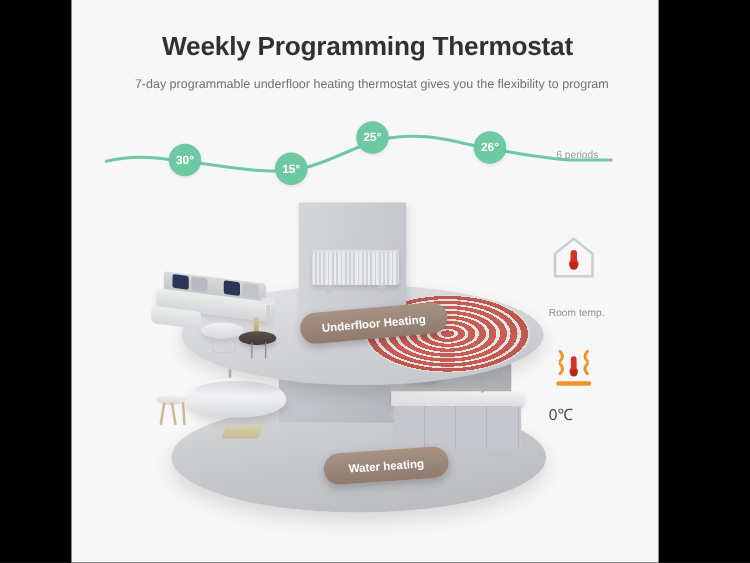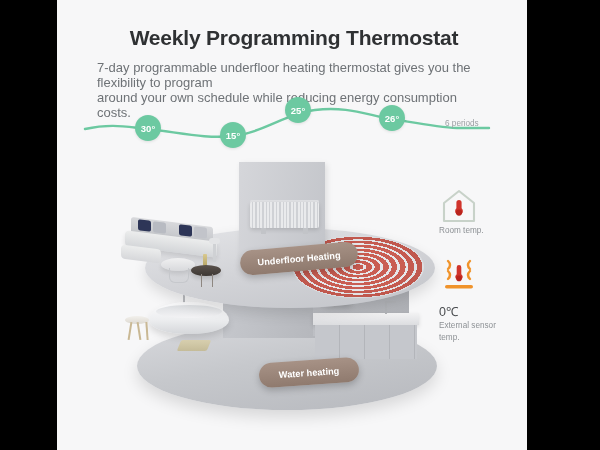--- a/index.html
+++ b/index.html
@@ -9,22 +9,22 @@
   
   #panel{position:absolute;left:57px;top:0;width:470px;height:450px;
          background:#f7f7f8;overflow:hidden;}
   .bar{position:absolute;top:0;height:450px;background:#000;}
   #bar-left{left:0;width:57px;}
   #bar-right{left:527px;width:73px;}
 
   
   #title{position:absolute;left:0;top:26px;width:474px;text-align:center;
          font-size:21px;font-weight:bold;color:#2f3133;letter-spacing:-.2px;}
-  #subtitle{position:absolute;left:40px;top:60px;width:390px;text-align:left;
-            font-size:13px;line-height:15px;color:#6e7276;}
+  #subtitle{position:absolute;left:40px;top:60px;width:390px;text-align:right;
+            font-size:10px;line-height:15px;color:#6e7276;}
   #subtitle span{display:block;}
 
   
   #curve-wrap{position:absolute;left:0;top:95px;width:470px;height:58px;}
   #curve-svg{position:absolute;left:0;top:0;}
   .badge{position:absolute;width:26px;height:26px;border-radius:50%;
          background:#6cc9a1;color:#fff;font-size:9.5px;font-weight:bold;
          display:flex;align-items:center;justify-content:center;
          box-shadow:0 1px 3px rgba(0,0,0,.10);}
   .badge.b0{left:78px;top:20px;}
@@ -146,33 +146,32 @@
         background:linear-gradient(180deg,#a79286,#8f7a6e);
         box-shadow:0 3px 7px rgba(0,0,0,.22);white-space:nowrap;}
   #pill-underfloor{left:123px;top:96px;width:118px;height:25px;transform:rotate(-5deg);}
   #pill-water{left:142px;top:210px;width:100px;height:25px;transform:rotate(-4deg);}
 
   
   #info{position:absolute;left:382px;top:185px;width:88px;}
   .info-block{margin-bottom:20px;}
   .info-icon{height:40px;display:flex;align-items:flex-end;}
   .info-value{font-size:12.5px;color:#4a4d50;margin-top:6px;}
-  .info-label{font-size:8.2px;color:#8d9195;line-height:12px;margin-top:0;}
+  .info-label{font-size:8.2px;color:#8d9195;line-height:12px;margin-top:20px;}
 </style>
 </head>
 <body>
 
 <div id="stage">
 
   <div id="panel">
 
     <div id="title">Weekly Programming Thermostat</div>
     <div id="subtitle">
       <span>7-day programmable underfloor heating thermostat gives you the flexibility to program</span>
-      <span>around your own schedule while reducing energy consumption costs.</span>
     </div>
 
     <div id="curve-wrap">
       <svg id="curve-svg" width="470" height="58" viewBox="0 0 470 58">
         <path d="M28,34 C55,28 70,32 91,34 C125,38 150,44 176,41
                  C205,38 230,18 258,15 C290,11 310,20 335,24
                  C360,28 380,32 400,33 L432,33" fill="none" stroke="#6cc9a1" stroke-width="2.4" stroke-linecap="round"></path>
       </svg>
       <div class="badge b0">30°</div>
       <div class="badge b1">15°</div>
@@ -249,24 +248,20 @@
             <path d="M9 10 q4 -4 0 -8" fill="none" stroke="#f0932b" stroke-width="2.4" stroke-linecap="round"></path>
             <path d="M9 20 q4 -4 0 -8" fill="none" stroke="#f0932b" stroke-width="2.4" stroke-linecap="round"></path>
             <path d="M31 10 q-4 -4 0 -8" fill="none" stroke="#f0932b" stroke-width="2.4" stroke-linecap="round"></path>
             <path d="M31 20 q-4 -4 0 -8" fill="none" stroke="#f0932b" stroke-width="2.4" stroke-linecap="round"></path>
             <path d="M20 6 a2.3 2.3 0 0 1 2.3 2.3 v7 a3.5 3.5 0 1 1 -4.6 0 v-7 A2.3 2.3 0 0 1 20 6 z" fill="#d0342c"></path>
             <circle cx="20" cy="19.4" r="2.8" fill="#b9241d"></circle>
             <rect x="6" y="26" width="28" height="3.6" rx="1.8" fill="#f0932b"></rect>
           </svg>
         </div>
         <div class="info-value">0℃</div>
-        <div class="info-label">
-          <div>External sensor</div>
-          <div>temp.</div>
-        </div>
       </div>
 
     </div>
   </div>
 
   <div class="bar" id="bar-left"></div>
   <div class="bar" id="bar-right"></div>
 </div>
 
 </body></html>

